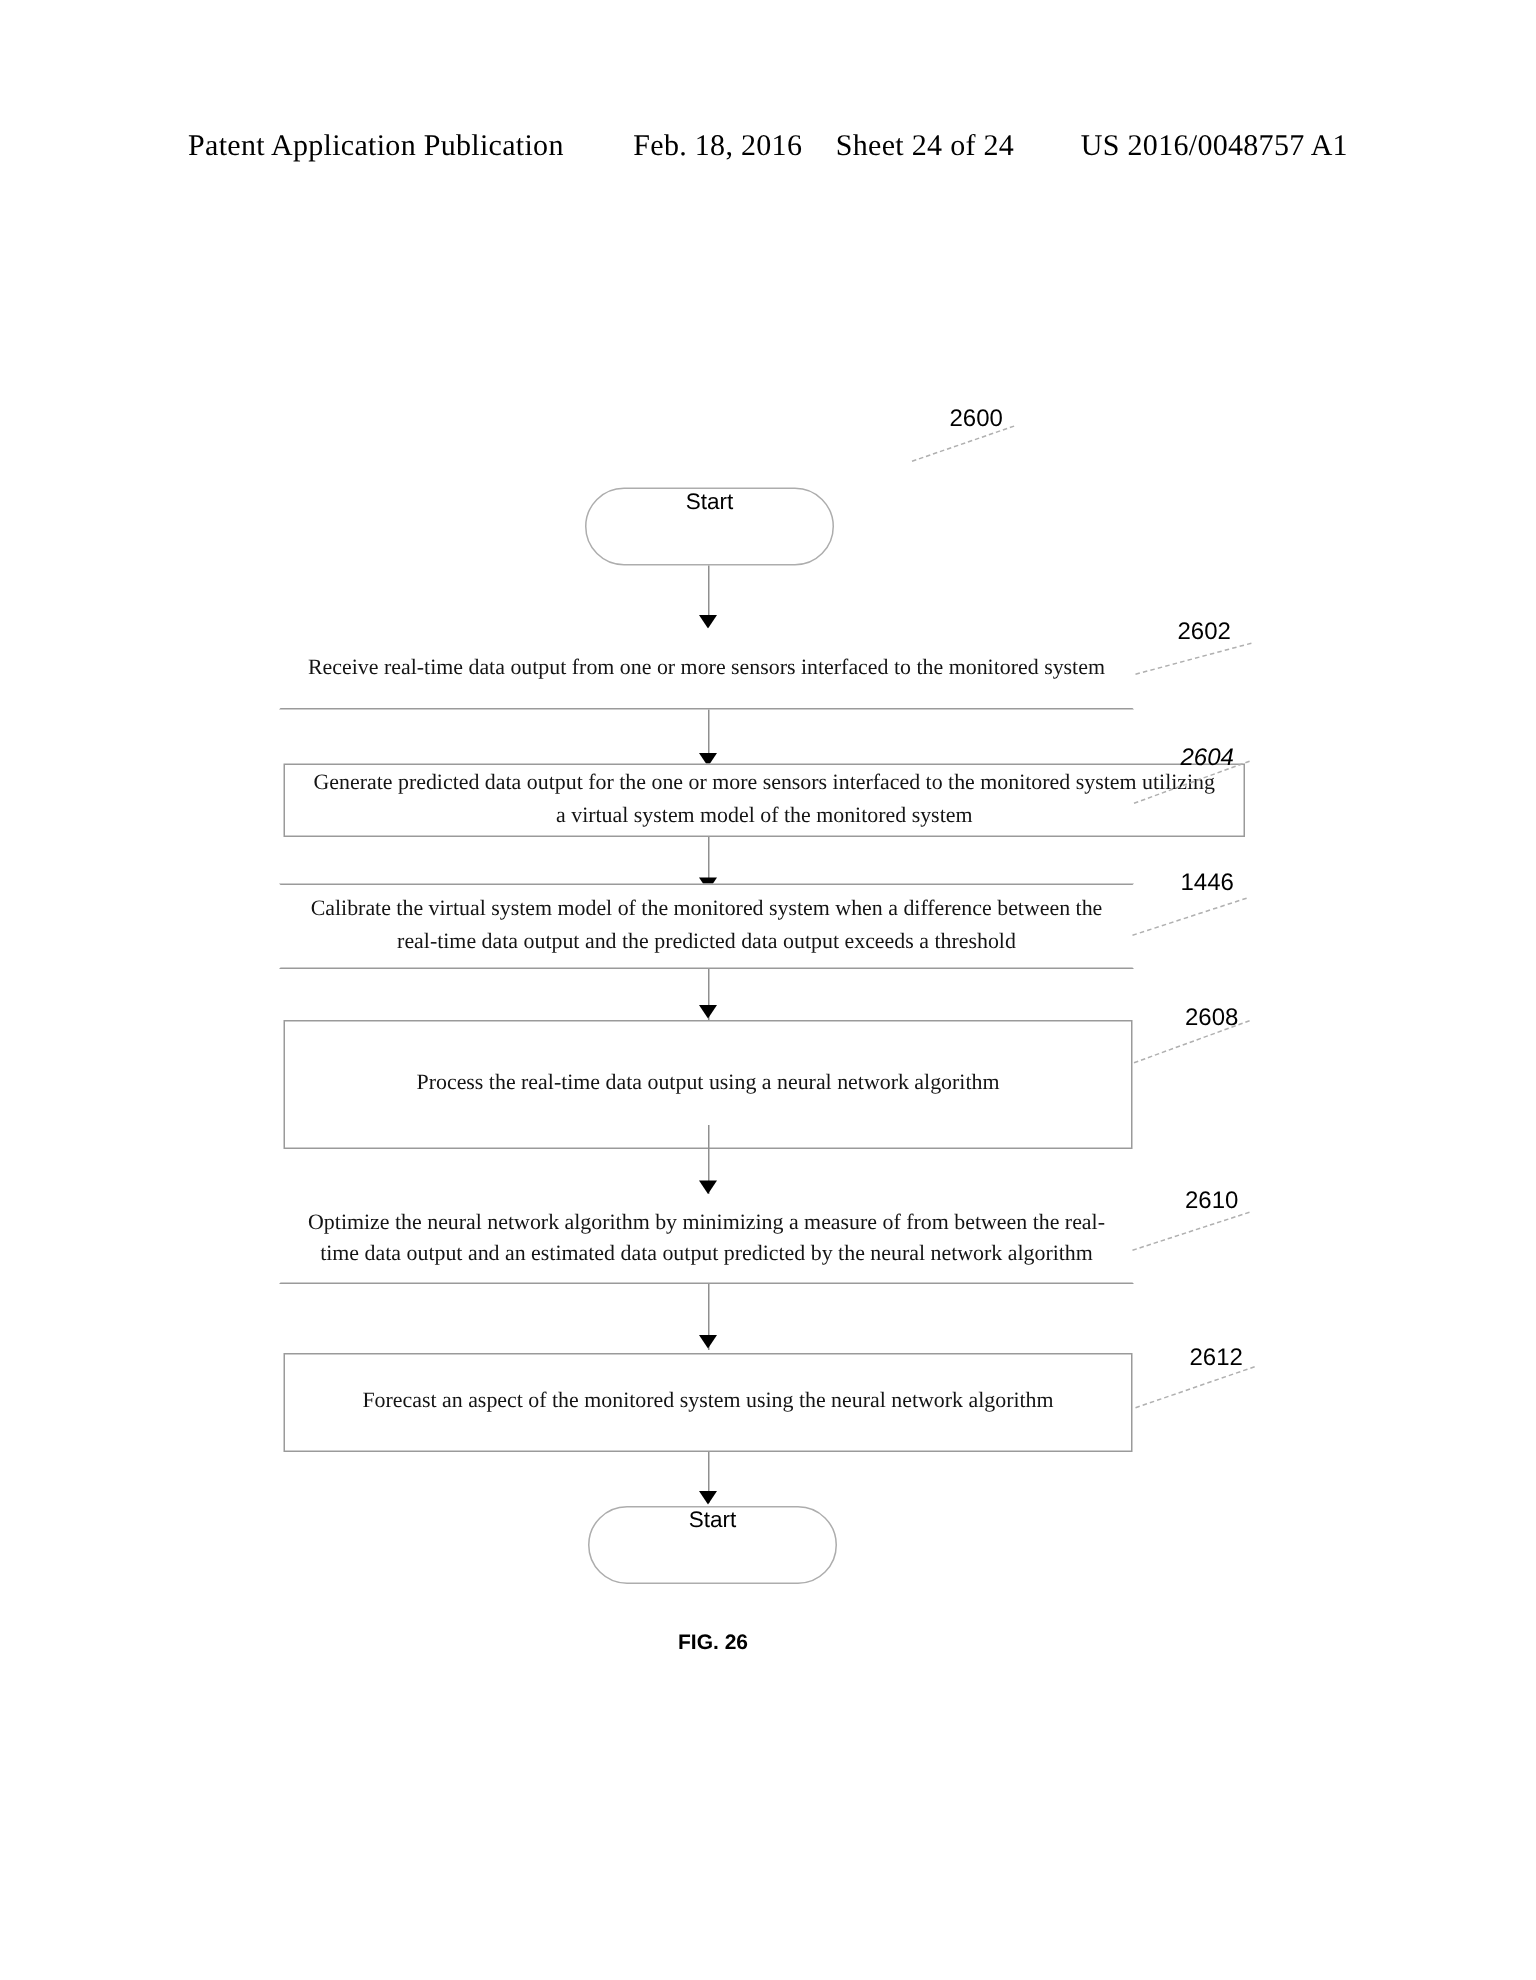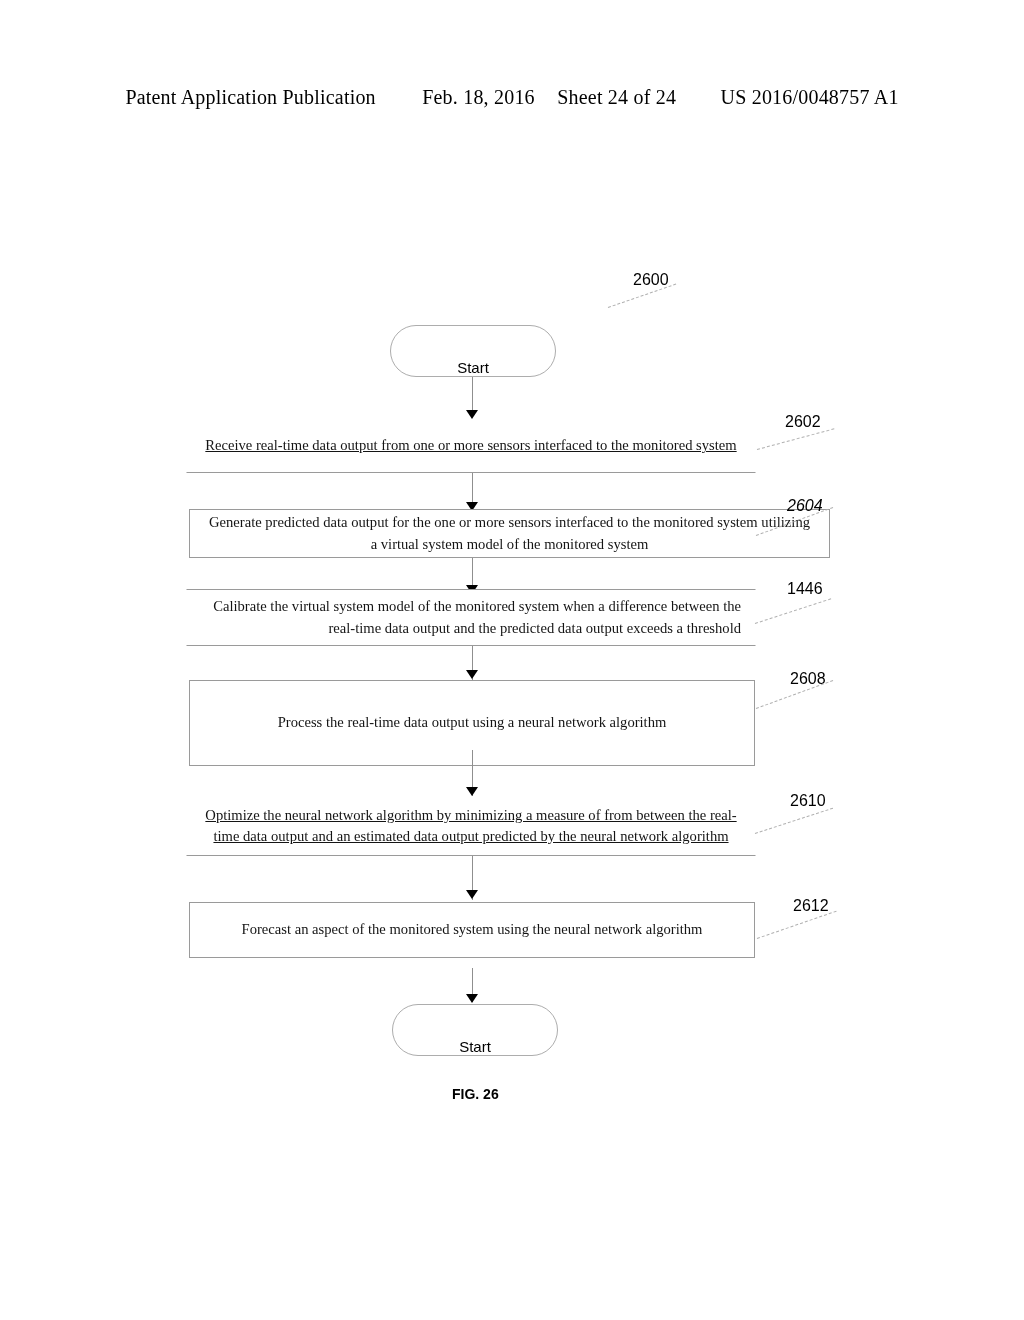--- a/index.html
+++ b/index.html
@@ -44,21 +44,21 @@
   }
 
   
   .terminal {
     position: absolute;
     box-sizing: border-box;
     border: 1px solid #adadad;
     border-radius: 999px;
     background: #ffffff;
     display: flex;
-    align-items: flex-end;
+    align-items: flex-start;
     justify-content: center;
     font-family: "Liberation Sans", "DejaVu Sans", sans-serif;
     font-size: 15px;
     color: #000000;
   }
 
   
   .proc {
     position: absolute;
     box-sizing: border-box;
@@ -75,21 +75,20 @@
   }
   .proc .ptext { display: block; }
 
   
   .bd-full {
     border: 1px solid #9a9a9a;
   }
   .bd-bottom {
     border: 1px solid transparent;
     border-bottom: 1px solid #9a9a9a;
-    text-decoration: underline;
   }
   .bd-topbottom {
     border: 1px solid transparent;
     border-top: 1px solid #9a9a9a;
     border-bottom: 1px solid #9a9a9a;
   }
 
   
   .conn {
     position: absolute;
@@ -166,21 +165,21 @@
 
   <div class="proc bd-full" style="left:189px; top:509px; width:641px; height:49px;">
     <span class="ptext">Generate predicted data output for the one or more sensors interfaced to the monitored system utilizing a virtual system model of the monitored system</span>
   </div>
   <div class="refnum" style="left:787px; top:497px;font-style:italic;">2604</div>
   <div class="leader" style="left:756px; top:535px; width:82px; transform:rotate(-20deg);"></div>
 
   <div class="conn" style="left:472px; top:558px; height:29px;"></div>
   <div class="arrowhead" style="left:466px; top:585px;"></div>
 
-  <div class="proc bd-topbottom" style="left:186px; top:589px; width:570px; height:57px;text-align:right;">
+  <div class="proc bd-topbottom" style="left:186px; top:589px; width:570px; height:57px;">
     <span class="ptext">Calibrate the virtual system model of the monitored system when a difference between the real-time data output and the predicted data output exceeds a threshold</span>
   </div>
   <div class="refnum" style="left:787px; top:580px;">1446</div>
   <div class="leader" style="left:755px; top:623px; width:80px; transform:rotate(-18deg);"></div>
 
   <div class="conn" style="left:472px; top:646px; height:34px;"></div>
   <div class="arrowhead" style="left:466px; top:670px;"></div>
 
   <div class="proc bd-full" style="left:189px; top:680px; width:566px; height:86px;">
     <span class="ptext">Process the real-time data output using a neural network algorithm</span>
@@ -193,21 +192,21 @@
 
   <div class="proc bd-bottom" style="left:186px; top:796px; width:570px; height:60px;">
     <span class="ptext">Optimize the neural network algorithm by minimizing a measure of from between the real-time data output and an estimated data output predicted by the neural network algorithm</span>
   </div>
   <div class="refnum" style="left:790px; top:792px;">2610</div>
   <div class="leader" style="left:755px; top:833px; width:82px; transform:rotate(-18deg);"></div>
 
   <div class="conn" style="left:472px; top:856px; height:44px;"></div>
   <div class="arrowhead" style="left:466px; top:890px;"></div>
 
-  <div class="proc bd-full" style="left:189px; top:902px; width:566px; height:56px;">
+  <div class="proc bd-full" style="left:189px; top:902px; width:566px; height:66px;">
     <span class="ptext">Forecast an aspect of the monitored system using the neural network algorithm</span>
   </div>
   <div class="refnum" style="left:793px; top:897px;text-align:right;">2612</div>
   <div class="leader" style="left:757px; top:938px; width:84px; transform:rotate(-19deg);"></div>
 
   <div class="conn" style="left:472px; top:968px; height:34px;"></div>
   <div class="arrowhead" style="left:466px; top:994px;"></div>
 
   <div class="terminal" style="left:392px; top:1004px; width:166px; height:52px;">
     <span>Start</span>

